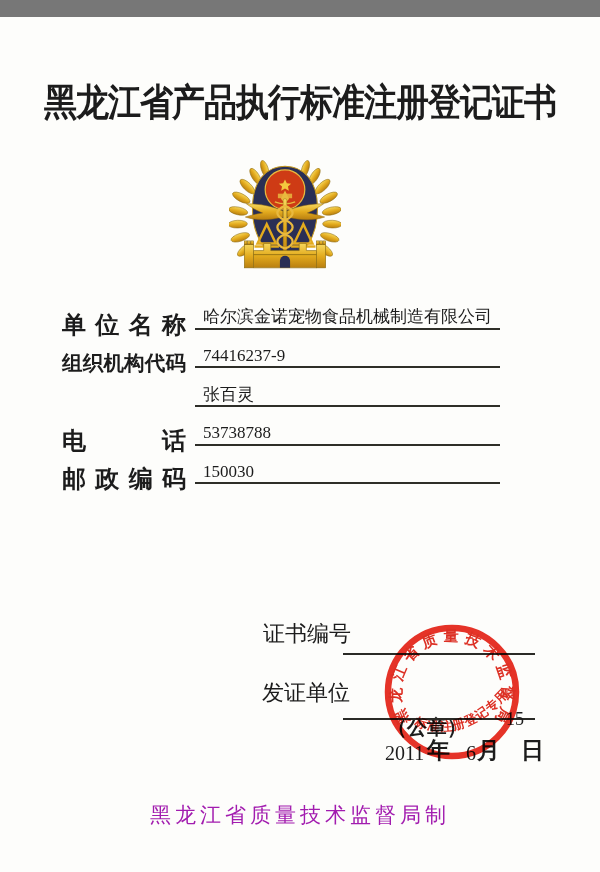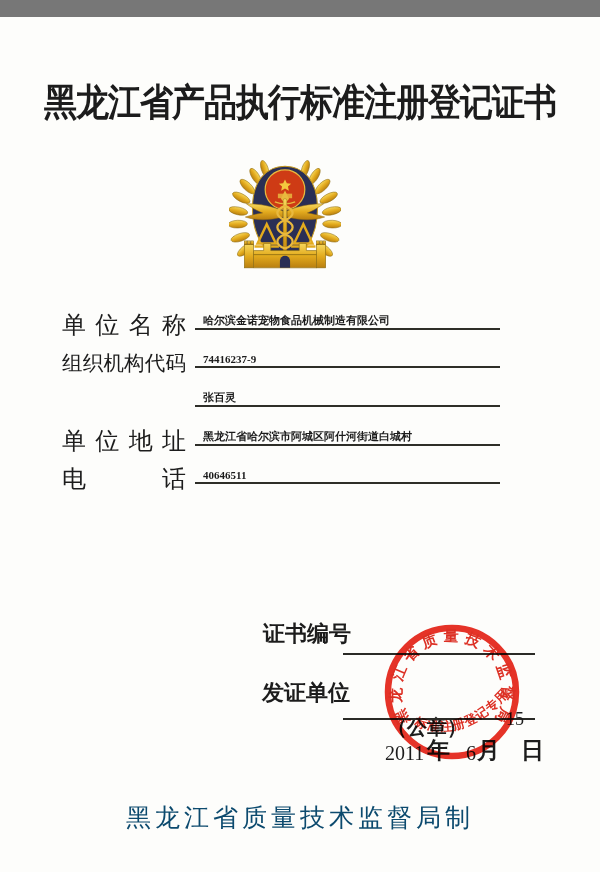--- a/index.html
+++ b/index.html
@@ -14,45 +14,45 @@
     font-size:33px;font-weight:900;letter-spacing:-1px;
     transform:scaleY(1.14);transform-origin:top center;white-space:nowrap;
   }
   
   .emblem{position:absolute;left:229px;top:136px;width:112px;height:124px;}
   
   .form{position:absolute;left:62px;top:274px;width:438px;}
   .row{position:relative;height:38.7px;}
   .lbl{
     position:absolute;left:0;bottom:-7px;width:124px;
-    font-size:24px;font-weight:400;line-height:1;
+    font-size:24px;font-weight:700;line-height:1;
     text-align:justify;text-align-last:justify;text-justify:inter-character;
     white-space:normal;
   }
   .lbl.six{font-size:20.5px;bottom:-5px;letter-spacing:0;}
   .val{
     position:absolute;left:133px;right:0;bottom:0;
     border-bottom:2px solid #2e2e28;
-    font-size:11px;line-height:1.15;padding:0 0 1px 8px;
-    white-space:pre;overflow:visible;font-weight:bold;
+    font-size:17px;line-height:1.15;padding:0 0 1px 8px;
+    white-space:pre;overflow:visible;
   }
   
-  .cert-label{position:absolute;font-size:22px;font-weight:700;line-height:1;white-space:nowrap;}
+  .cert-label{position:absolute;font-size:22px;font-weight:400;line-height:1;white-space:nowrap;}
   .blank-line{position:absolute;height:0;border-bottom:2px solid #2a2a26;}
   .stamp-text{position:absolute;font-size:20px;font-weight:700;line-height:1;white-space:nowrap;}
   .date-num{position:absolute;font-size:20px;line-height:1;}
   .date-unit{position:absolute;font-size:23px;font-weight:700;line-height:1;}
   .date-num.small{font-size:18px;}
   
   .seal{position:absolute;left:381px;top:604px;width:142px;height:142px;
         mix-blend-mode:multiply;opacity:.95;}
   
   .footer{
     position:absolute;top:784px;left:50%;transform:translateX(-50%);
-    font-size:25px;letter-spacing:4px;white-space:nowrap;color:#0c4a6e;
+    font-size:21px;letter-spacing:4px;white-space:nowrap;color:#a21caf;
   }
 </style>
 </head>
 <body>
 
 <div class="page">
 
   <div class="title">黑龙江省产品执行标准注册登记证书</div>
 
   <svg class="emblem" viewBox="0 0 110 122">
@@ -130,26 +130,26 @@
       <span class="val">哈尔滨金诺宠物食品机械制造有限公司</span>
     </div>
     <div class="row">
       <span class="lbl six">组织机构代码</span>
       <span class="val">74416237-9</span>
     </div>
     <div class="row">
       <span class="val">张百灵</span>
     </div>
     <div class="row">
-      <span class="lbl">单位地址</span>
-      <span class="val">黑龙江省哈尔滨市阿城区阿什河街道白城村</span>
+      <span class="lbl">电话</span>
+      <span class="val">53738788</span>
     </div>
     <div class="row">
-      <span class="lbl">电话</span>
-      <span class="val">40646511</span>
+      <span class="lbl">邮政编码</span>
+      <span class="val">150030</span>
     </div>
   </div>
 
   <div class="cert-label" style="left:263px;top:606px;">证书编号</div>
   <div class="blank-line" style="left:343px;top:636px;width:192px;"></div>
 
   <div class="cert-label" style="left:262px;top:665px;">发证单位</div>
   <div class="stamp-text" style="left:387px;top:700px;">（公章）</div>
   <div class="blank-line" style="left:343px;top:701px;width:192px;"></div>
 

